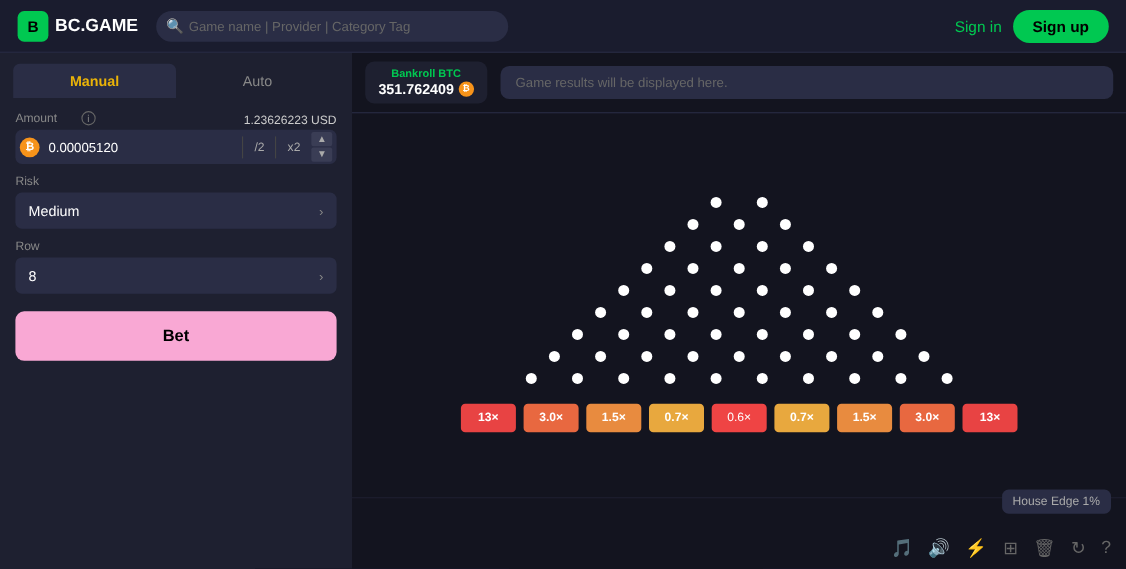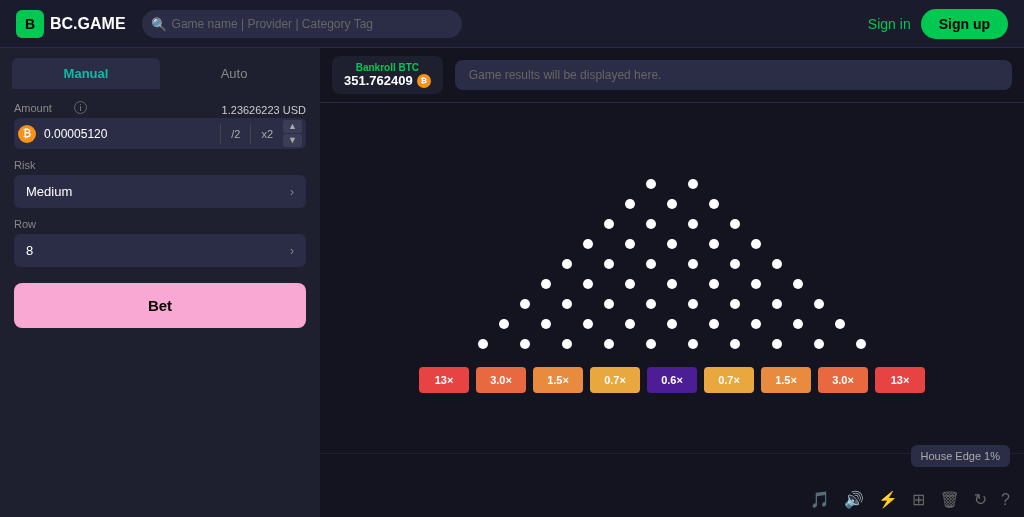--- a/index.html
+++ b/index.html
@@ -122,21 +122,21 @@
       flex: 1;
       text-align: center;
       padding: 8px 0;
       font-size: 13px;
       cursor: pointer;
       border-radius: 6px 6px 0 0;
       color: #888;
     }
     .tab.active {
       background: #2a2d45;
-      color: #14b8a6;
+      color: #eab308;
       font-weight: 600;
     }
 
     .panel-body {
       padding: 12px 14px;
       display: flex;
       flex-direction: column;
       gap: 10px;
     }
 
@@ -545,21 +545,21 @@
             <div class="peg" style="margin: 6px 16px;"></div>
             <div class="peg" style="margin: 6px 16px;"></div>
             <div class="peg" style="margin: 6px 16px;"></div>
             <div class="peg" style="margin: 6px 16px;"></div>
           </div>
           <div class="buckets-row">
             <div class="bucket" style="background: rgb(232, 67, 67); width: 50px; height: 26px; font-size: 11px; font-weight: 700; border-radius: 4px; display: flex; align-items: center; justify-content: center; color: rgb(255, 255, 255); margin: 0px 2px;">13×</div>
             <div class="bucket" style="background: rgb(232, 104, 64); width: 50px; height: 26px; font-size: 11px; font-weight: 700; border-radius: 4px; display: flex; align-items: center; justify-content: center; color: rgb(255, 255, 255); margin: 0px 2px;">3.0×</div>
             <div class="bucket" style="background: rgb(232, 139, 63); width: 50px; height: 26px; font-size: 11px; font-weight: 700; border-radius: 4px; display: flex; align-items: center; justify-content: center; color: rgb(255, 255, 255); margin: 0px 2px;">1.5×</div>
             <div class="bucket" style="background: rgb(232, 168, 62); width: 50px; height: 26px; font-size: 11px; font-weight: 700; border-radius: 4px; display: flex; align-items: center; justify-content: center; color: rgb(255, 255, 255); margin: 0px 2px;">0.7×</div>
-            <div class="bucket" style="background: #4c1d95; width: 50px; height: 26px; font-size: 11px; font-weight: 700; border-radius: 4px; display: flex; align-items: center; justify-content: center; color: rgb(255, 255, 255); margin: 0px 2px;">0.6×</div>
+            <div class="bucket" style="background: #ef4444; width: 50px; height: 26px; font-size: 11px; font-weight: 400; border-radius: 4px; display: flex; align-items: center; justify-content: center; color: rgb(255, 255, 255); margin: 0px 2px;">0.6×</div>
             <div class="bucket" style="background: rgb(232, 168, 62); width: 50px; height: 26px; font-size: 11px; font-weight: 700; border-radius: 4px; display: flex; align-items: center; justify-content: center; color: rgb(255, 255, 255); margin: 0px 2px;">0.7×</div>
             <div class="bucket" style="background: rgb(232, 139, 63); width: 50px; height: 26px; font-size: 11px; font-weight: 700; border-radius: 4px; display: flex; align-items: center; justify-content: center; color: rgb(255, 255, 255); margin: 0px 2px;">1.5×</div>
             <div class="bucket" style="background: rgb(232, 104, 64); width: 50px; height: 26px; font-size: 11px; font-weight: 700; border-radius: 4px; display: flex; align-items: center; justify-content: center; color: rgb(255, 255, 255); margin: 0px 2px;">3.0×</div>
             <div class="bucket" style="background: rgb(232, 67, 67); width: 50px; height: 26px; font-size: 11px; font-weight: 700; border-radius: 4px; display: flex; align-items: center; justify-content: center; color: rgb(255, 255, 255); margin: 0px 2px;">13×</div>
           </div>
         </div>
     </div>
 
     <div class="edge-label">House Edge 1%</div>
 

